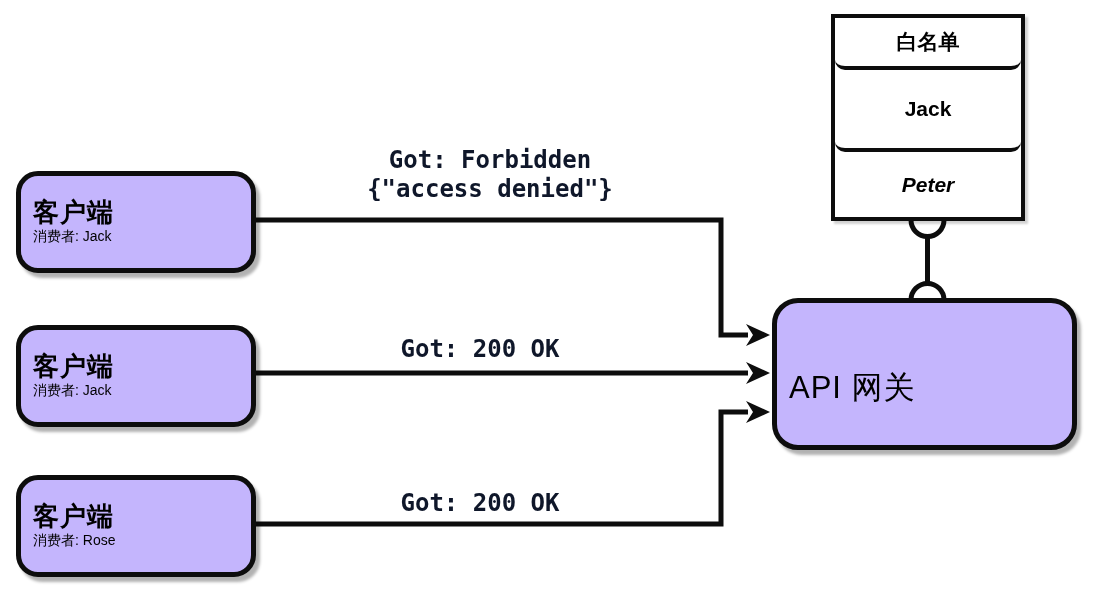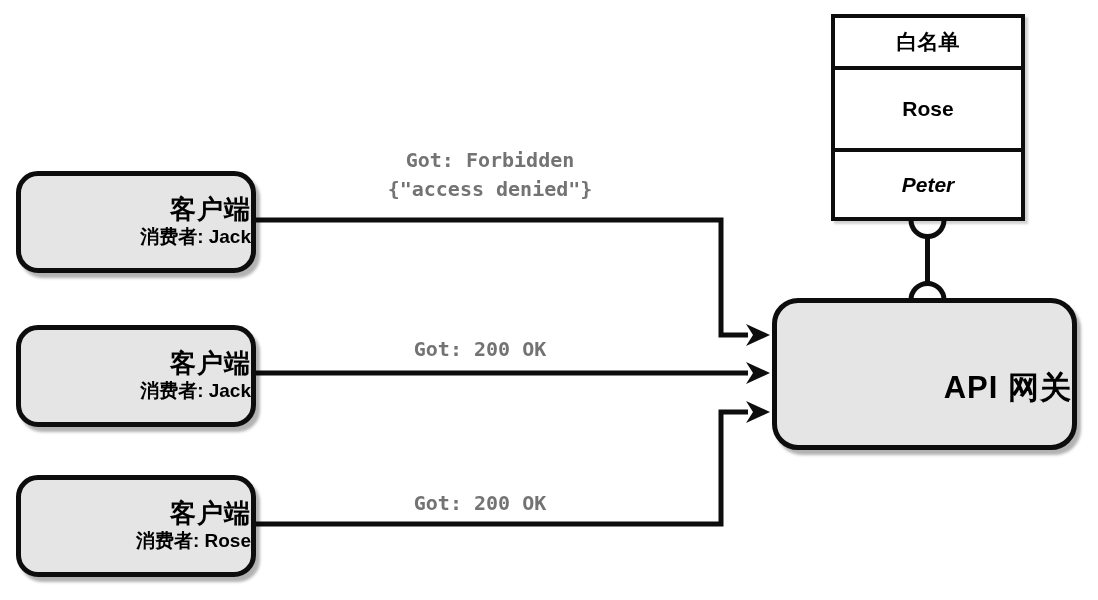--- a/index.html
+++ b/index.html
@@ -8,73 +8,74 @@
     background: #ffffff;
     position: relative;
     overflow: hidden;
     font-family: "Liberation Sans", sans-serif;
   }
   #connector-layer {
     position: absolute; left: 0; top: 0; z-index: 1;
   }
   .node {
     position: absolute;
-    background: #e5e5e5;
+    background: #c4b5fd;
     border: 5px solid #0d0d0d;
     box-sizing: border-box;
     display: flex; flex-direction: column;
-    align-items: flex-end; justify-content: center;
+    align-items: flex-start; justify-content: center;
     z-index: 2;
+    padding-left: 12px;
   }
   .client-box {
     left: 16px; width: 240px; height: 102px;
     border-radius: 22px;
     box-shadow: 4px 5px 3px rgba(0,0,0,0.30);
   }
   .client-box .title {
     font-size: 26px; font-weight: bold; color: #000;
     line-height: 1.15; letter-spacing: 1px;
   }
   .client-box .subtitle {
-    font-size: 19px; font-weight: bold; color: #000;
+    font-size: 14px; font-weight: normal; color: #000;
     line-height: 1.25;
   }
   #client-jack  { top: 171px; }
   #client-rose  { top: 325px; }
   #client-peter { top: 475px; }
   .gateway-box {
     left: 772px; top: 298px; width: 305px; height: 152px;
     border-radius: 26px;
     box-shadow: 4px 5px 3px rgba(0,0,0,0.30);
   }
   .gateway-box .gw-label {
-    font-size: 31px; font-weight: bold; color: #000; letter-spacing: 1px; margin-top: 28px;
+    font-size: 31px; font-weight: normal; color: #000; letter-spacing: 1px; margin-top: 28px;
   }
   .whitelist {
     position: absolute; left: 831px; top: 14px; width: 194px; height: 207px;
     background: #fff;
     border: 4px solid #0d0d0d;
     box-sizing: border-box;
     box-shadow: 3px 3px 2px rgba(0,0,0,0.18);
     display: flex; flex-direction: column;
     z-index: 2;
   }
   .wl-cell {
     display: flex; align-items: center; justify-content: center;
-    font-weight: bold; color: #000; box-sizing: border-box;
+    font-weight: bold; color: #000; box-sizing: border-box; border-radius: 10px;
   }
   .wl-header { height: 52px; border-bottom: 4px solid #0d0d0d; font-size: 21px; }
   .wl-row-rose { height: 82px; border-bottom: 4px solid #0d0d0d; font-size: 21px; }
   .wl-row-peter { flex: 1; font-size: 21px; font-style: italic; }
   .edge-label {
     position: absolute;
     font-family: "DejaVu Sans Mono", monospace;
     font-weight: 600;
-    color: #737373;
-    font-size: 20px;
+    color: #0f172a;
+    font-size: 24px;
     text-align: center;
     line-height: 29px;
     z-index: 2;
     white-space: nowrap;
   }
   #label-forbidden { left: 345px; top: 146px; width: 290px; }
   #label-ok-rose   { left: 380px; top: 335px; width: 200px; }
   #label-ok-peter  { left: 380px; top: 489px; width: 200px; }
 </style>
 </head>
@@ -110,21 +111,21 @@
   <div class="title">客户端</div>
   <div class="subtitle">消费者: Rose</div>
 </div>
 
 <div class="node gateway-box">
   <div class="gw-label">API 网关</div>
 </div>
 
 <div class="whitelist">
   <div class="wl-cell wl-header">白名单</div>
-  <div class="wl-cell wl-row-rose">Rose</div>
+  <div class="wl-cell wl-row-rose">Jack</div>
   <div class="wl-cell wl-row-peter">Peter</div>
 </div>
 
 <div class="edge-label" id="label-forbidden">
   <div>Got: Forbidden</div>
   <div>{"access denied"}</div>
 </div>
 <div class="edge-label" id="label-ok-rose">
   <div>Got: 200 OK</div>
 </div>

